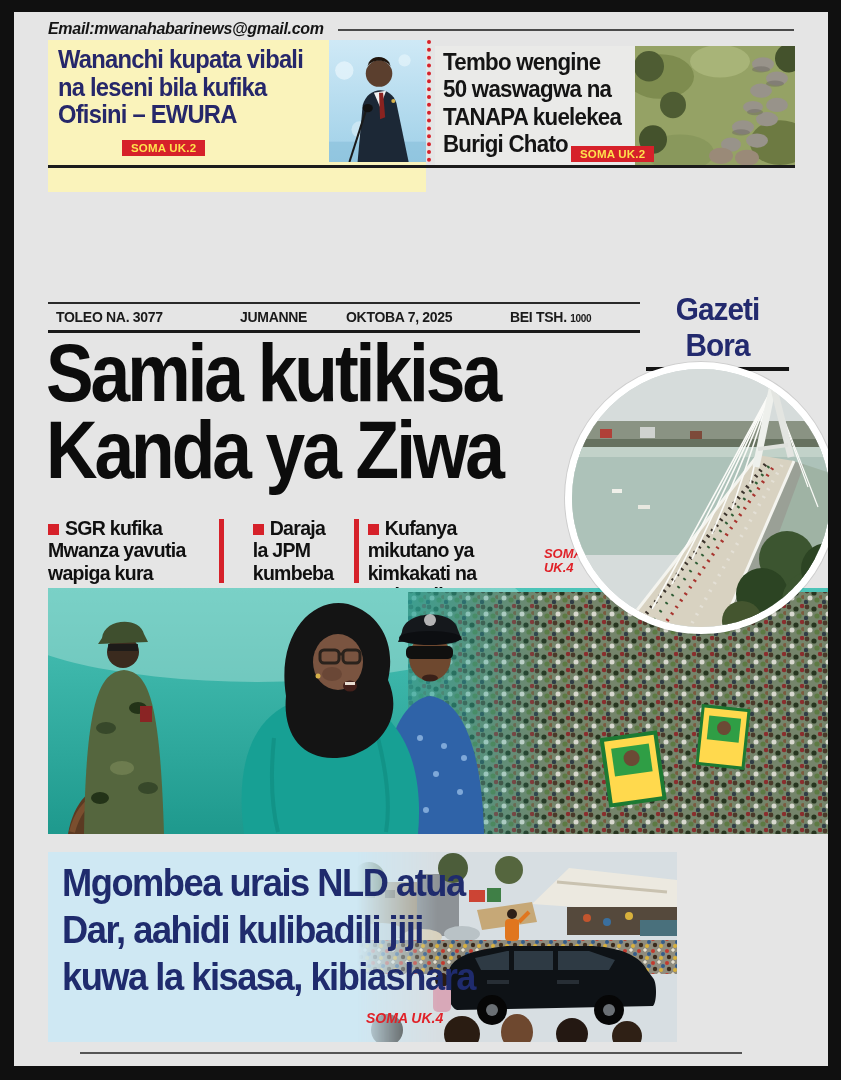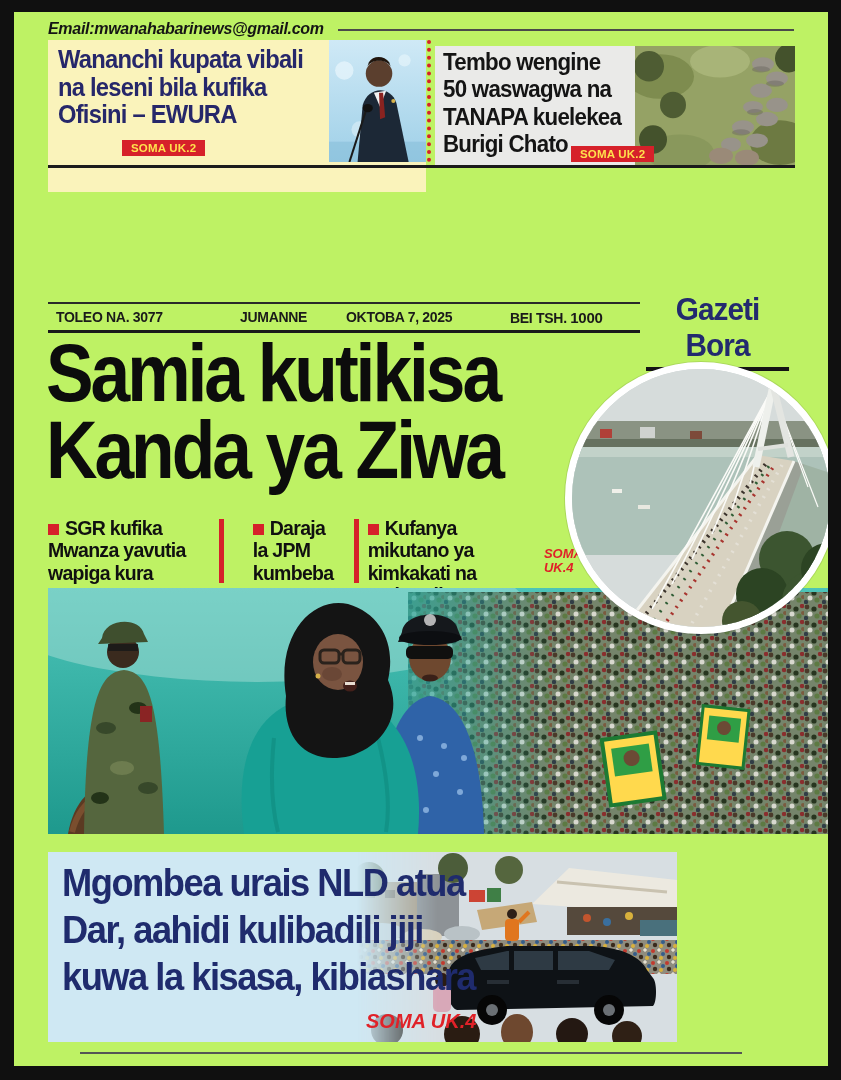--- a/index.html
+++ b/index.html
@@ -1,18 +1,18 @@
 <!DOCTYPE html>
 <html><head>
 <meta charset="utf-8">
 <style>
   html,body{margin:0;padding:0;background:#222;}
   .canvas{position:relative;width:841px;height:1080px;background:#101010;overflow:hidden;
           font-family:"Liberation Sans",sans-serif;}
-  .page{position:absolute;left:14px;top:12px;width:814px;height:1054px;background:#bef264;overflow:hidden;}
+  .page{position:absolute;left:14px;top:12px;width:814px;height:1054px;background:#e5e5e5;overflow:hidden;}
 
   
   .email-row{position:absolute;left:34px;top:8px;width:746px;display:flex;align-items:center;}
   .email-txt{font-style:italic;font-weight:bold;font-size:16px;color:#151515;letter-spacing:-0.3px;white-space:nowrap;}
   .email-rule{flex:1;height:0;border-top:2px solid #4a4a4a;margin-left:14px;margin-top:2px;}
 
   
   .teaser-left{position:absolute;left:34px;top:28px;width:378px;height:152px;background:#faf3bb;overflow:hidden;}
   .tl-text{position:absolute;left:10px;top:6px;width:280px;font-weight:bold;font-size:25px;line-height:1.1;
            color:#26276a;letter-spacing:-0.8px;transform:scaleX(.95);transform-origin:left top;}
@@ -34,21 +34,21 @@
         background:linear-gradient(100deg,#1eb53a 0 9%,#fcd116 9% 16%,#151515 16% 68%,#fcd116 68% 75%,#00a3dd 75%);}
   .mast-title{position:absolute;left:4px;top:-8px;font-family:"Liberation Serif",serif;font-weight:bold;
               font-size:114px;line-height:1.05;letter-spacing:-5px;transform:scaleX(.97);transform-origin:left top;white-space:nowrap;}
   .m-black{color:#141414;} .m-red{color:#e01b22;}
 
   
   .dateline{position:absolute;left:34px;top:286px;width:747px;height:58px;}
   .dl-topline{position:absolute;left:0;top:4px;width:592px;height:2px;background:#2a2a2a;}
   .dl-botline{position:absolute;left:0;top:32px;width:592px;height:3px;background:#1a1a1a;}
   .dl-item{position:absolute;top:11px;font-weight:bold;font-size:14px;color:#1a1a1a;letter-spacing:-0.3px;white-space:nowrap;}
-  .dl-price-val{font-size:15px;}
+  .dl-price-val{font-size:10px;}
   .gazeti{position:absolute;left:598px;top:-6px;width:149px;text-align:center;font-weight:bold;font-size:31px;
           letter-spacing:-1px;color:#232a6e;border-bottom:4px solid #141414;padding-bottom:3px;transform:scaleX(.96);transform-origin:left top;}
 
   
   .headline{position:absolute;left:32px;top:322px;margin:0;font-size:82px;font-weight:bold;color:#0c0c0c;
             line-height:.94;letter-spacing:-3.5px;transform:scaleX(.87);transform-origin:left top;white-space:nowrap;}
 
   
   .circle-photo{position:absolute;left:551px;top:350px;width:258px;height:258px;border:7px solid #fff;
                 border-radius:50%;overflow:hidden;box-shadow:0 0 0 1px rgba(0,0,0,.10);z-index:5;background:#cdd6d4;}
@@ -62,21 +62,21 @@
   .soma-stack{width:48px;font-size:13px;font-weight:bold;font-style:italic;color:#e02128;line-height:1.1;
               margin-top:30px;text-align:left;}
 
   
   .main-photo{position:absolute;left:34px;top:576px;width:780px;height:246px;overflow:hidden;background:#2aa79c;}
 
   
   .bottom-box{position:absolute;left:34px;top:840px;width:629px;height:190px;background:#cfe8f3;overflow:hidden;}
   .bb-headline{position:absolute;left:14px;top:8px;font-weight:bold;font-size:39px;line-height:1.2;color:#1f2b6d;
                letter-spacing:-1.6px;transform:scaleX(.93);transform-origin:left top;white-space:nowrap;z-index:3;}
-  .bb-soma{position:absolute;left:318px;top:158px;font-size:20px;font-weight:bold;font-style:italic;color:#e02128;z-index:3;}
+  .bb-soma{position:absolute;left:318px;top:158px;font-size:14px;font-weight:bold;font-style:italic;color:#e02128;z-index:3;}
   .market{position:absolute;right:0;top:0;width:320px;height:190px;z-index:2;
           -webkit-mask-image:linear-gradient(to right,transparent 0,#000 80px);
           mask-image:linear-gradient(to right,transparent 0,#000 80px);}
   .bottom-rule{position:absolute;left:66px;top:1040px;width:662px;height:2px;background:#555;}
 </style>
 </head>
 <body>
 
 <div class="canvas">
   <div class="page">

